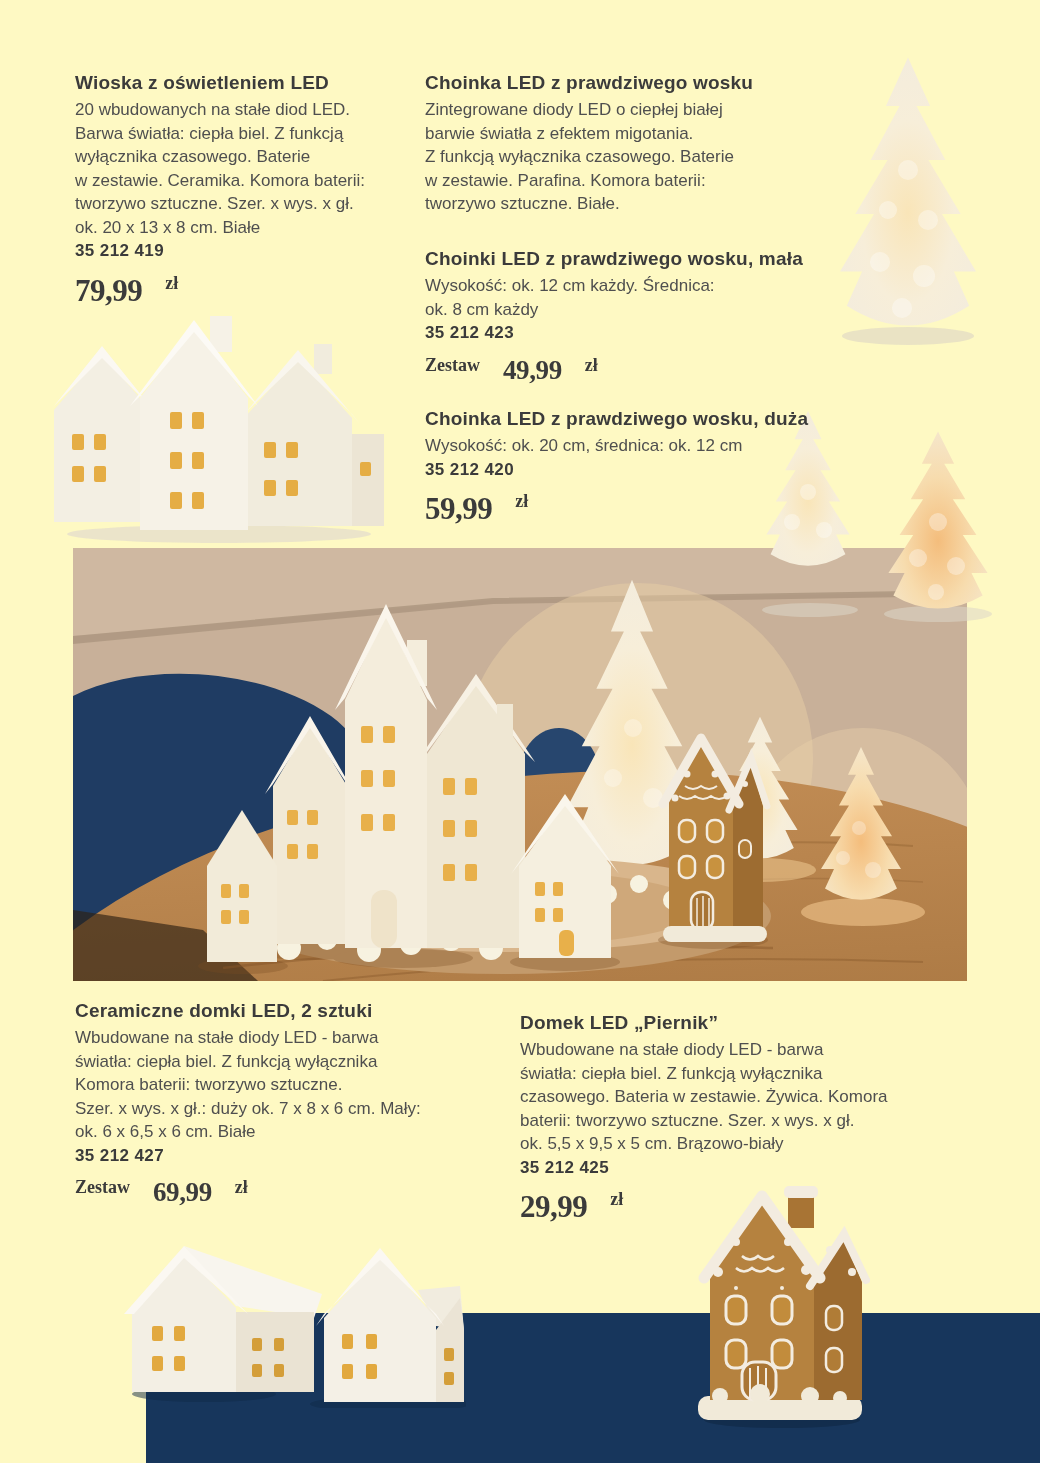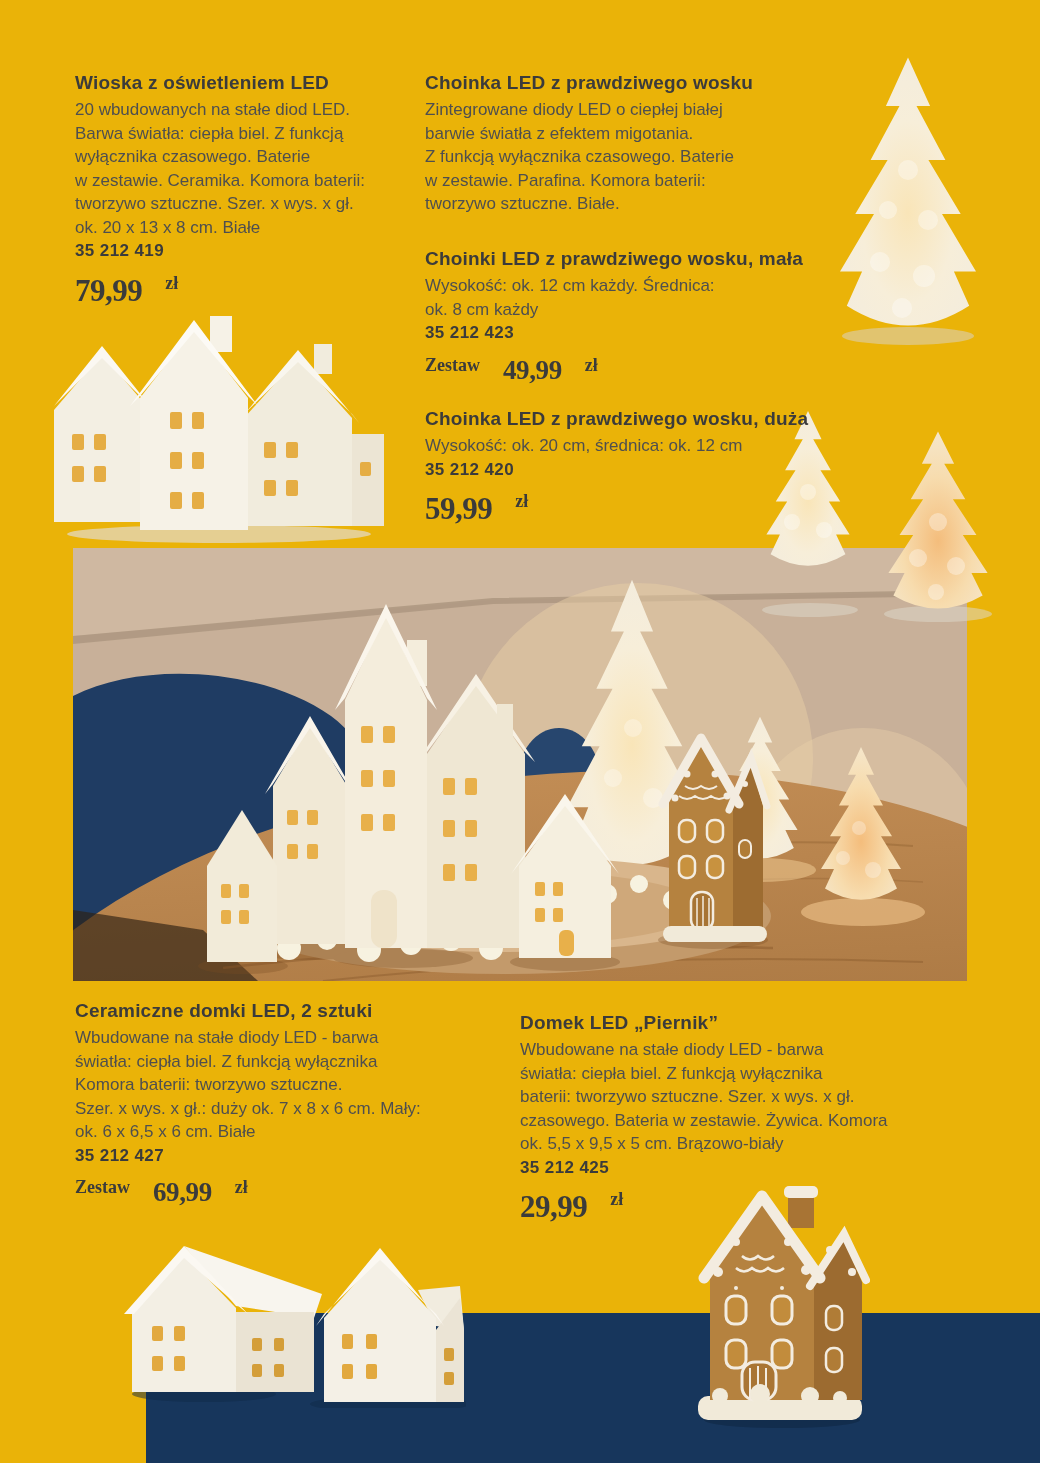--- a/index.html
+++ b/index.html
@@ -1,18 +1,18 @@
 <!DOCTYPE html>
 <html><head>
 <meta charset="utf-8">
 <style>
   html,body{margin:0;padding:0;background:#e8e8e8;}
   .page{
     position:relative;width:1040px;height:1463px;margin:0 auto;
-    background:#eab308;overflow:hidden;
+    background:#fef9c3;overflow:hidden;
     font-family:"Liberation Sans", sans-serif;
   }
   .tb{position:absolute;z-index:2;}
   .img{position:absolute;z-index:1;}
   .t{font-size:19px;font-weight:bold;color:#3b3b3b;line-height:25px;margin:0 0 3px 0;letter-spacing:.2px;white-space:nowrap;}
   .d{font-size:17px;color:#4f4f4f;line-height:23.5px;white-space:nowrap;}
   .sku{font-size:17px;font-weight:bold;color:#3b3b3b;line-height:23.5px;letter-spacing:.4px;}
   .price-row{display:flex;align-items:flex-start;gap:23px;margin-top:10px;font-family:Liberation Serif, serif;}
   .p-big{font-size:31px;font-weight:bold;color:#3b3b3b;letter-spacing:-.5px;}
   .p-mid{font-size:27px;font-weight:bold;color:#3b3b3b;letter-spacing:-.4px;}
@@ -108,22 +108,22 @@
       <span class="p-label">Zestaw</span>
         <span class="p-mid">69,99</span>
         <span class="p-zl">zł</span>
     </div>
   </section>
 
   <section class="tb" style="left:520px;top:1010px">
     <h2 class="t">Domek LED „Piernik”</h2>
     <div class="d">Wbudowane na stałe diody LED - barwa</div>
     <div class="d">światła: ciepła biel. Z funkcją wyłącznika</div>
+    <div class="d">czasowego. Bateria w zestawie. Żywica. Komora</div>
     <div class="d">baterii: tworzywo sztuczne. Szer. x wys. x gł.</div>
-    <div class="d">czasowego. Bateria w zestawie. Żywica. Komora</div>
     <div class="d">ok. 5,5 x 9,5 x 5 cm. Brązowo-biały</div>
     <div class="sku">35 212 425</div>
     <div class="price-row">
       <span class="p-big">29,99</span>
         <span class="p-zl">zł</span>
     </div>
   </section>
 
   <svg class="img" style="left:44px;top:312px" width="348" height="236" viewBox="0 0 348 236">
     <ellipse cx="175" cy="222" rx="152" ry="9" fill="#e3dccd" opacity="0.7"></ellipse>

